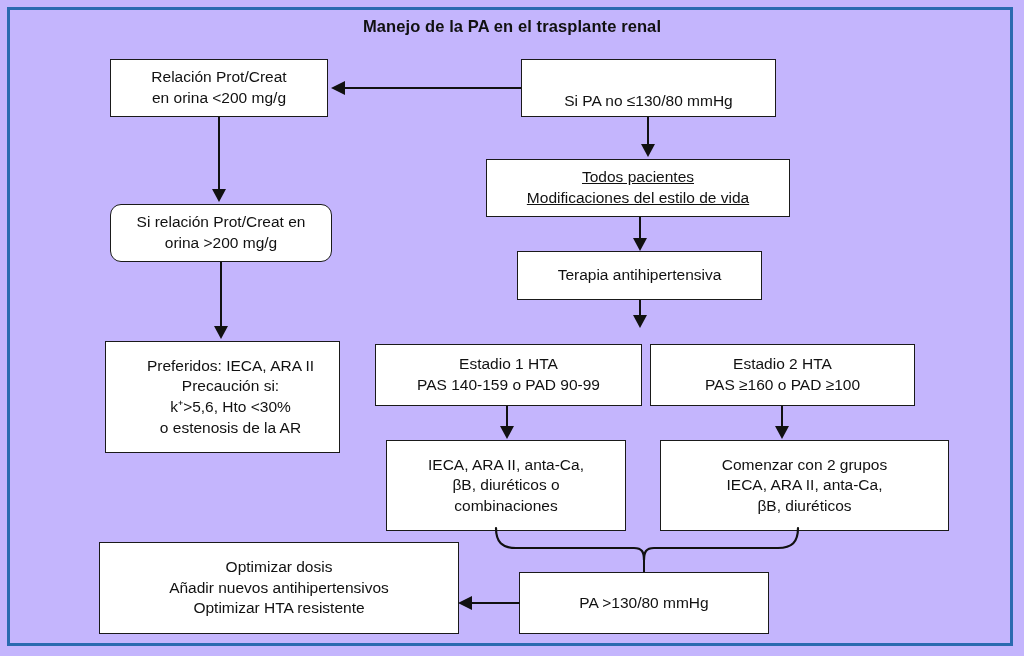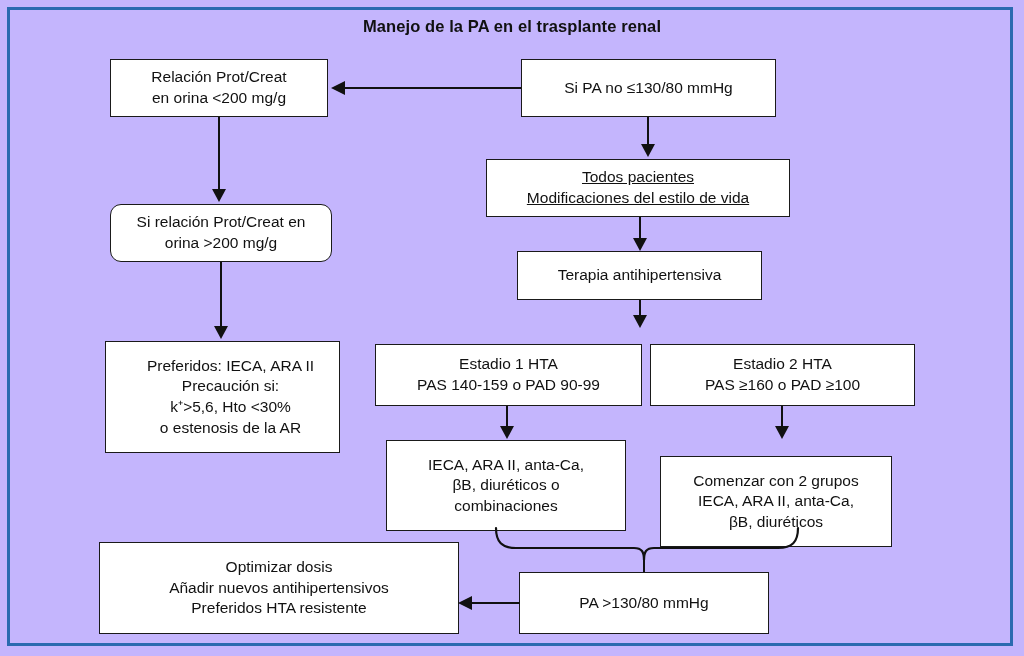--- a/index.html
+++ b/index.html
@@ -82,21 +82,21 @@
 
   <div class="title">Manejo de la PA en el trasplante renal</div>
 
   <div class="node" style="left:110px; top:59px; width:218px; height:58px;">
     <span>
       <span>Relación Prot/Creat</span>
       <span>en orina &lt;200 mg/g</span>
     </span>
   </div>
 
-  <div class="node" style="left:521px; top:59px; width:255px; height:58px;">
+  <div class="node" style="left:521px; top:59px; width:255px; height:58px;align-items:flex-end;">
     <span>
       <span>Si PA no ≤130/80 mmHg</span>
     </span>
   </div>
 
   <div class="node" style="left:110px; top:204px; width:222px; height:58px;border-radius:11px;">
     <span>
       <span>Si relación Prot/Creat en</span>
       <span>orina &gt;200 mg/g</span>
     </span>
@@ -139,33 +139,33 @@
   </div>
 
   <div class="node" style="left:386px; top:440px; width:240px; height:91px;">
     <span>
       <span>IECA, ARA II, anta-Ca,</span>
       <span>βB, diuréticos o</span>
       <span>combinaciones</span>
     </span>
   </div>
 
-  <div class="node" style="left:660px; top:440px; width:232px; height:91px;margin-top:16px;">
+  <div class="node" style="left:660px; top:440px; width:289px; height:91px;">
     <span>
       <span>Comenzar con 2 grupos</span>
       <span>IECA, ARA II, anta-Ca,</span>
       <span>βB, diuréticos</span>
     </span>
   </div>
 
   <div class="node" style="left:99px; top:542px; width:360px; height:92px;">
     <span>
       <span>Optimizar dosis</span>
       <span>Añadir nuevos antihipertensivos</span>
-      <span>Preferidos HTA resistente</span>
+      <span>Optimizar HTA resistente</span>
     </span>
   </div>
 
   <div class="node" style="left:519px; top:572px; width:250px; height:62px;justify-content:flex-end;">
     <span>
       <span>PA &gt;130/80 mmHg</span>
     </span>
   </div>
 
   <div class="line hline" style="left:345px; top:87px; width:176px;"></div>

